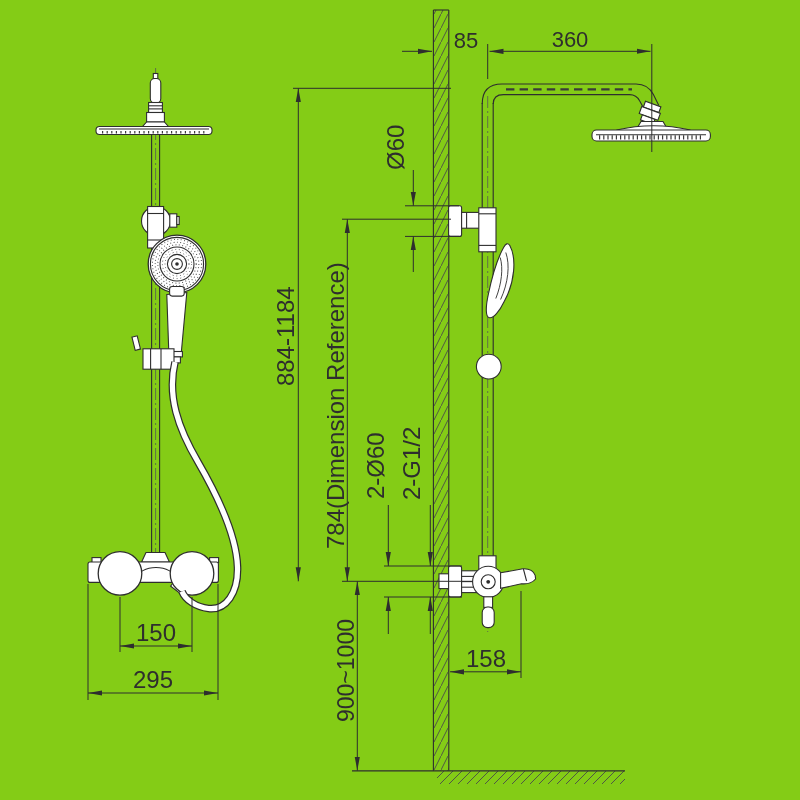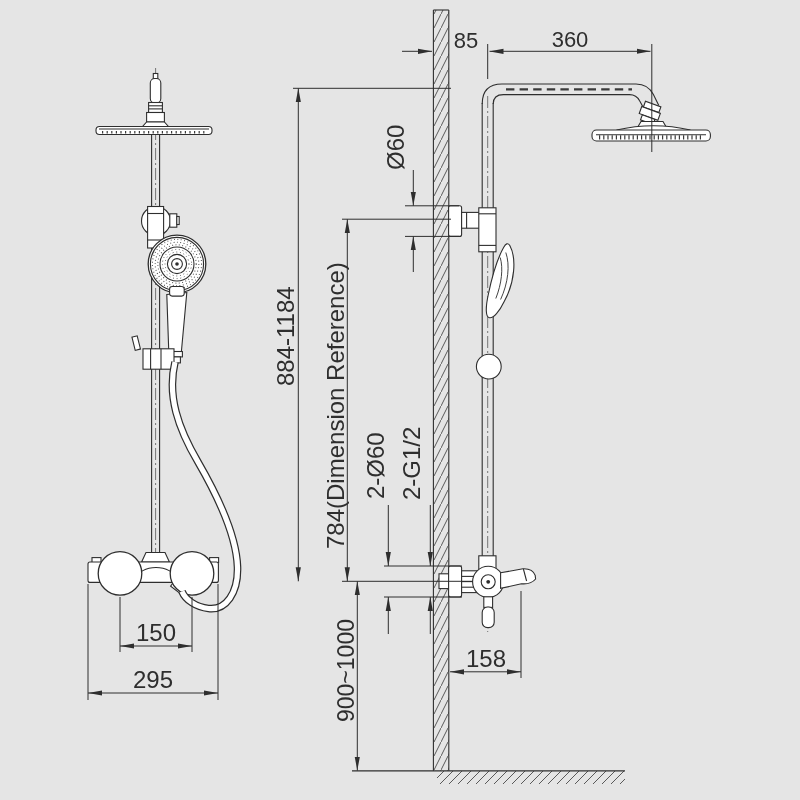--- a/index.html
+++ b/index.html
@@ -1,16 +1,16 @@
 <!DOCTYPE html>
 <html><head>
 <meta charset="utf-8">
 <style>
   html,body{margin:0;padding:0;background:#ffffff;}
-  .stage{position:relative;width:800px;height:800px;background:#e5e5e5;overflow:hidden;
+  .stage{position:relative;width:800px;height:800px;background:#84cc16;overflow:hidden;
          font-family:"Liberation Sans", sans-serif;}
   svg{display:block;}
   text{fill:#2e2e2e;font-family:"Liberation Sans", sans-serif;}
   .dim-t{font-size:24px;}
   .dim-s{font-size:22px;}
   .dim-m{font-size:23px;}
 </style>
 </head>
 <body>
 

